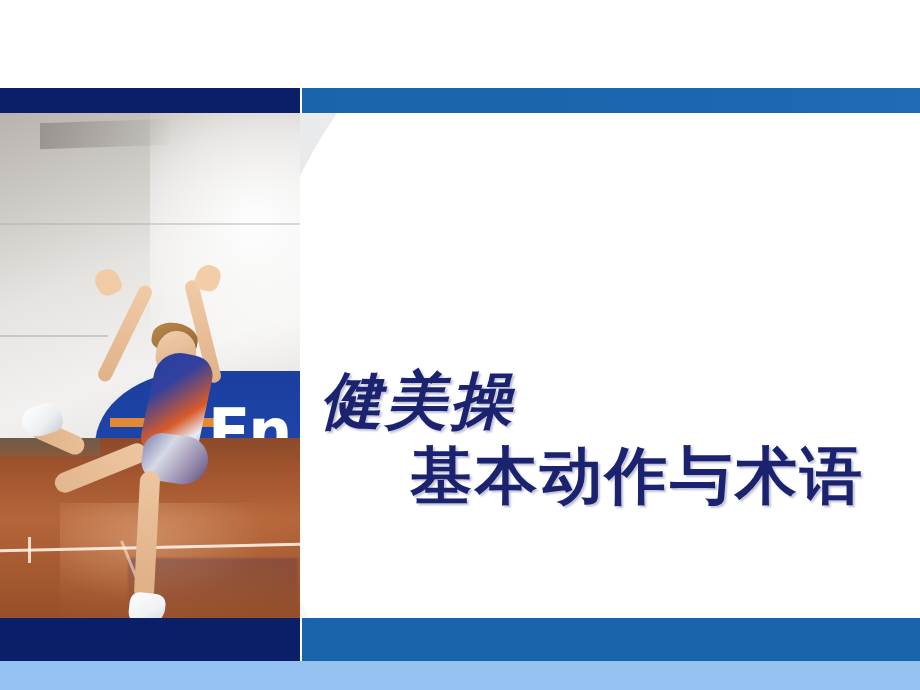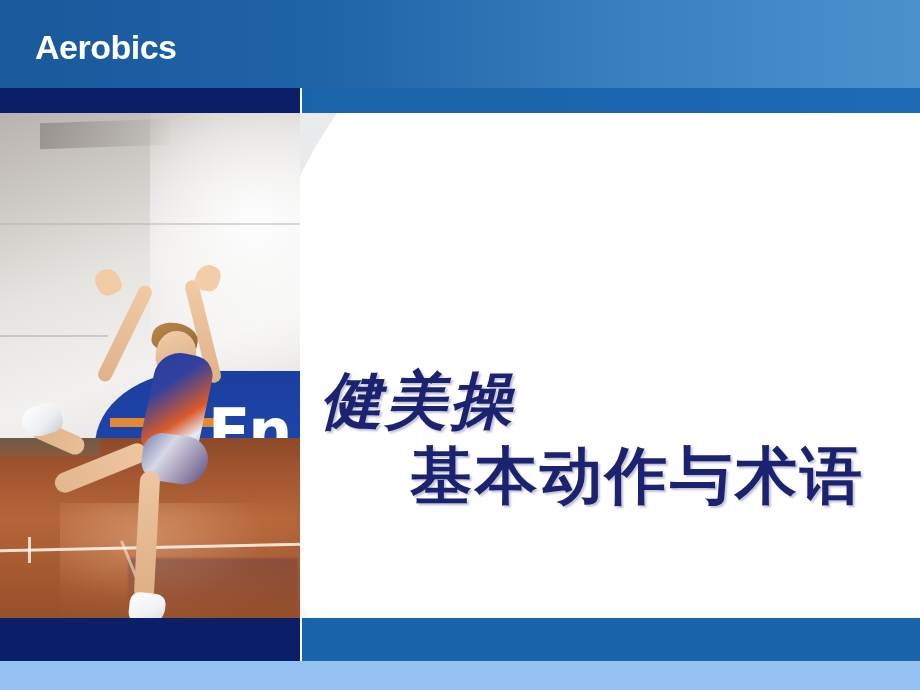--- a/index.html
+++ b/index.html
@@ -300,23 +300,20 @@
     left: 0; top: 661px;
     width: 920px; height: 29px;
     background: #95c2f0;
   }
 </style>
 </head>
 <body>
 
 <div id="slide">
 
-  <div class="header-bar">
-    <div class="header-title">Aerobics</div>
-  </div>
 
   <div class="band-top-left"></div>
   <div class="band-top-right"></div>
 
   <div class="stage">
 
     <div class="white-oval"></div>
     <div class="white-fill-right"></div>
     <div class="white-fill-top"></div>
 

